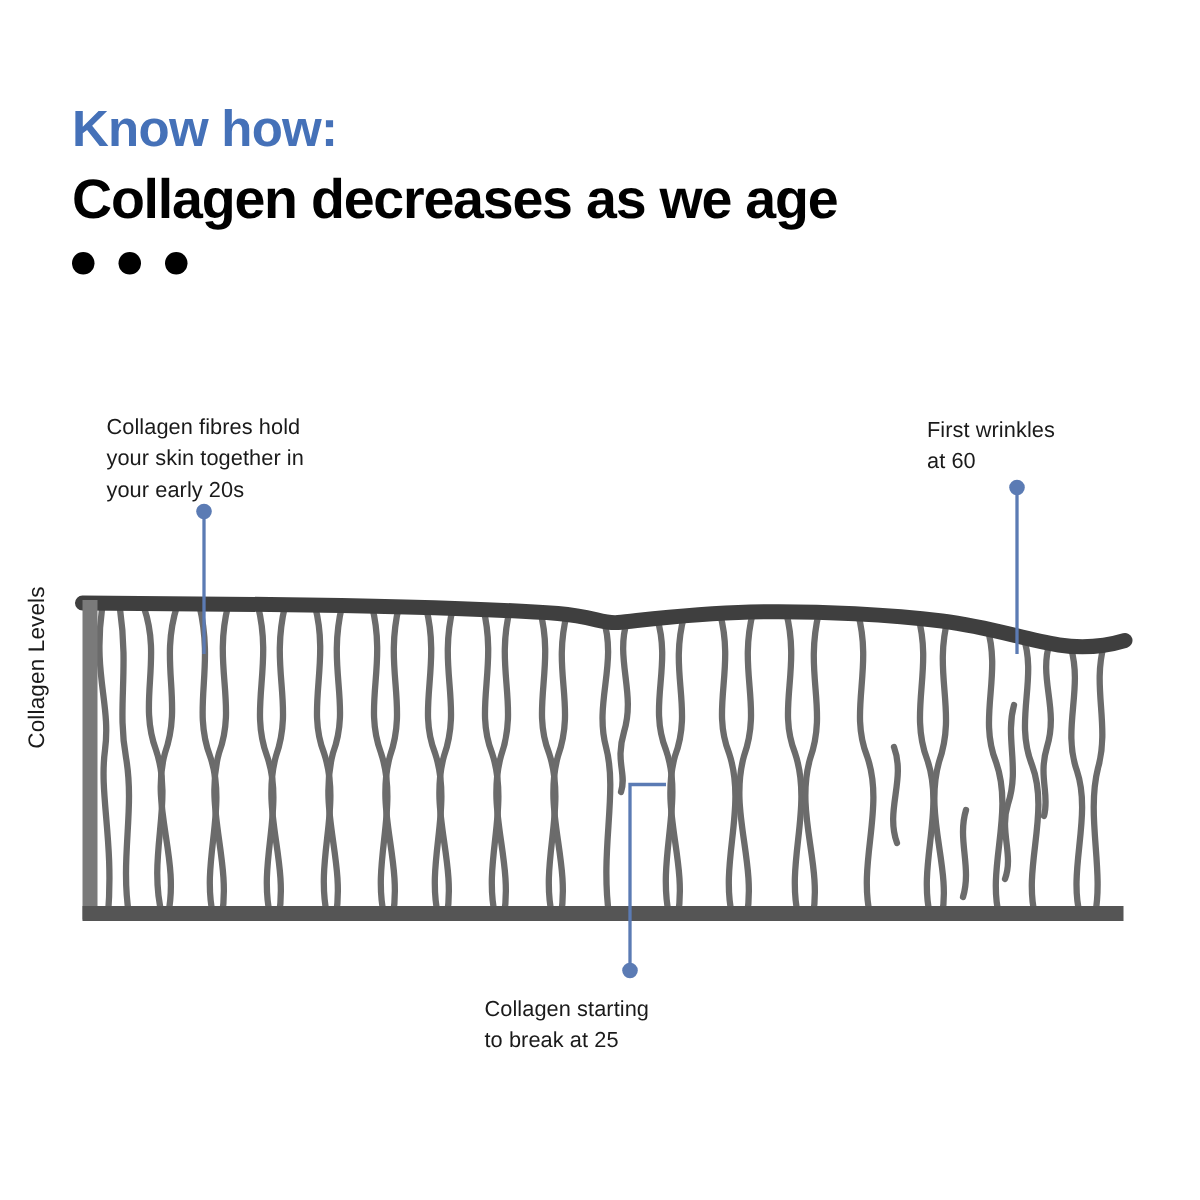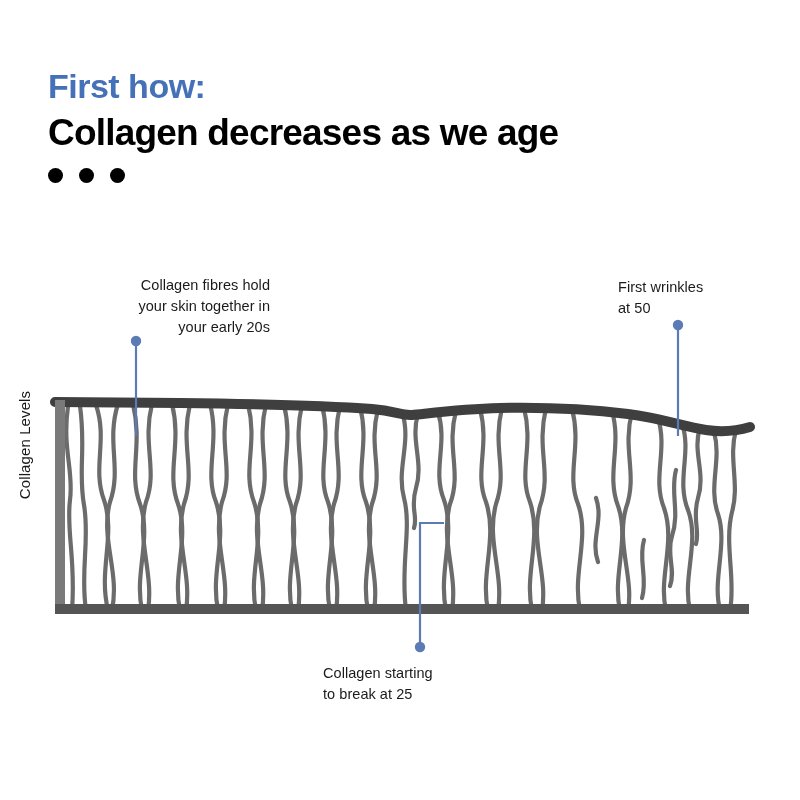--- a/index.html
+++ b/index.html
@@ -93,29 +93,29 @@
 
   
   .annot {
     position: absolute;
     font-size: 14.5px;
     line-height: 1.45;
     color: #1a1a1a;
     letter-spacing: 0.05px;
     white-space: pre-line;
   }
-  #annot-left  { left: 60px;  top: 275px; width: 210px; text-align: right; }
+  #annot-left  { left: 71px;  top: 275px; width: 210px; }
   #annot-right { left: 618px; top: 277px; width: 170px; }
   #annot-mid   { left: 323px; top: 663px; width: 200px; }
 </style>
 </head>
 <body>
 
 <div id="header">
-  <h1 id="eyebrow">First how:</h1>
+  <h1 id="eyebrow">Know how:</h1>
   <h2 id="headline">Collagen decreases as we age</h2>
   <div id="dots">
     <span class="dot"></span>
     <span class="dot"></span>
     <span class="dot"></span>
   </div>
 </div>
 
 <div id="chart-wrap">
   <svg id="chart-svg" viewBox="0 0 800 800">
@@ -190,17 +190,17 @@
     </g>
   </svg>
 
   <div id="y-axis-label">Collagen Levels</div>
 
   <div class="annot" id="annot-left">Collagen fibres hold
 your skin together in
 your early 20s</div>
 
   <div class="annot" id="annot-right">First wrinkles
-at 50</div>
+at 60</div>
 
   <div class="annot" id="annot-mid">Collagen starting
 to break at 25</div>
 </div>
 
 </body></html>

